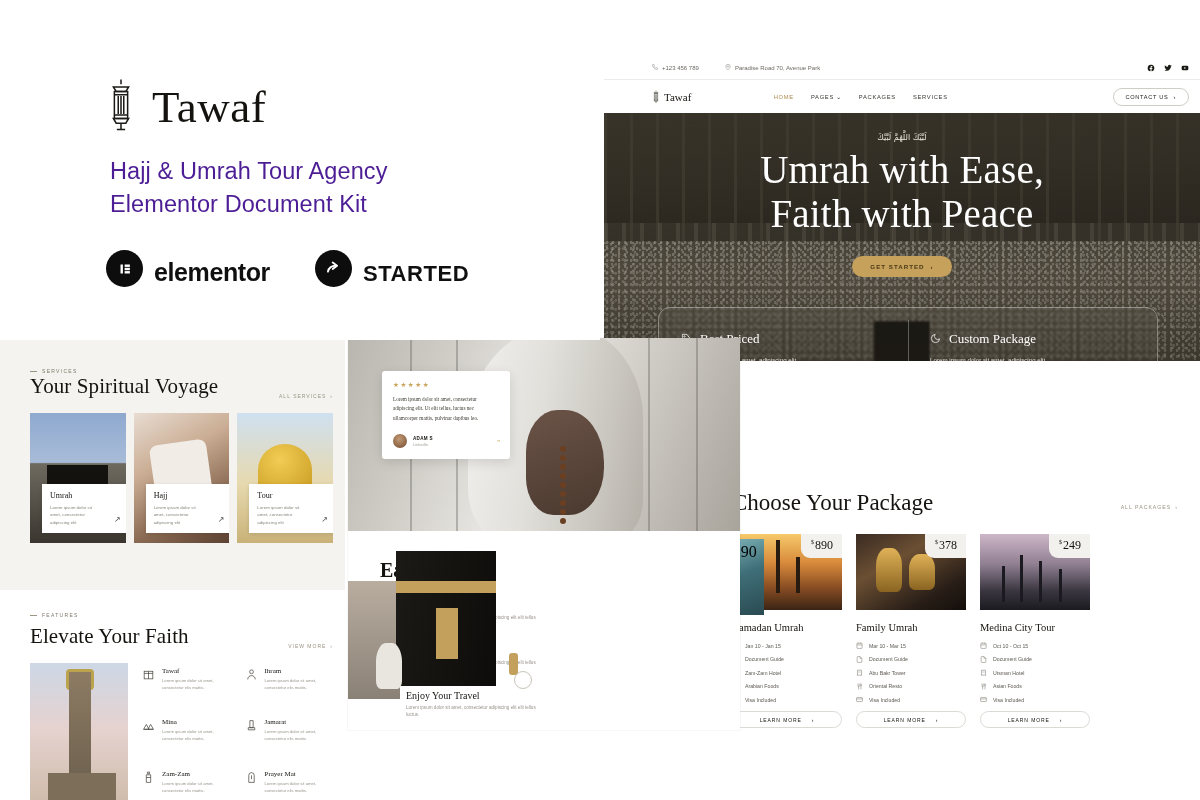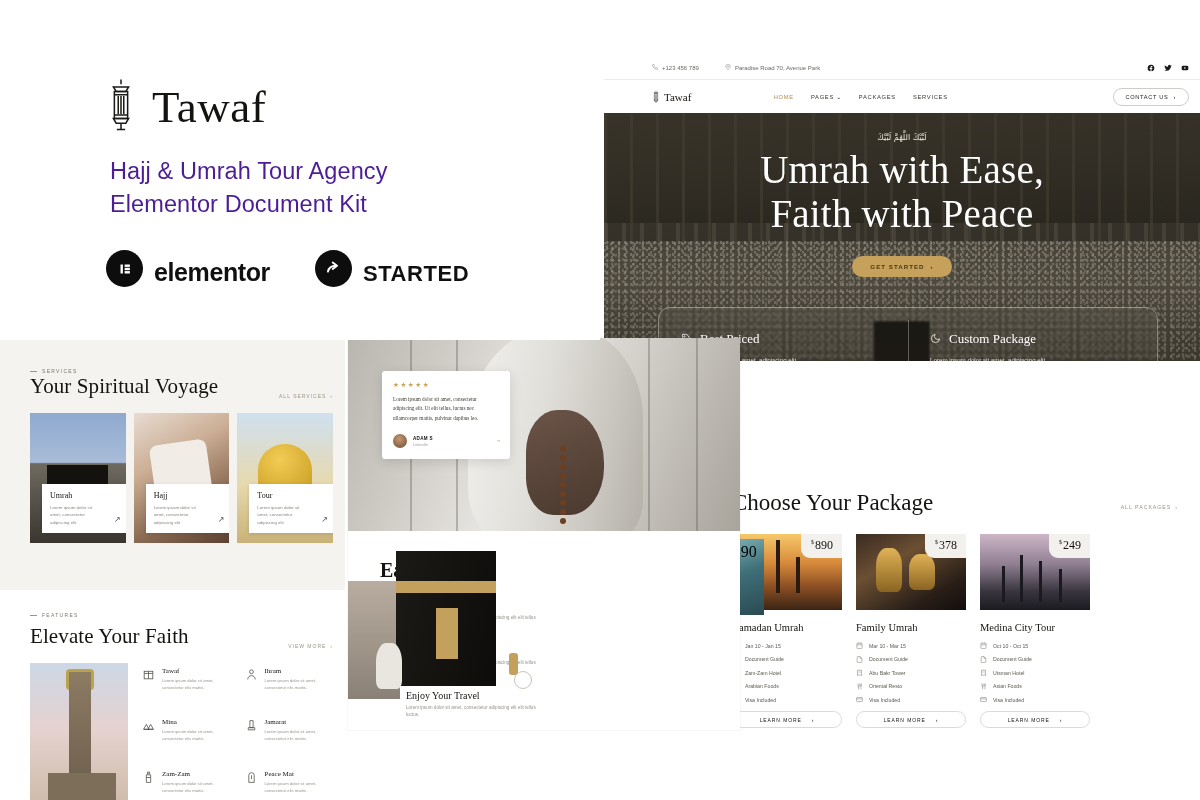--- a/index.html
+++ b/index.html
@@ -568,21 +568,21 @@
               <div class="t serif">Zam-Zam</div>
               <div class="d">Lorem ipsum dolor sit amet, consectetur elis mattis.</div>
             </div>
         </div>
         <div class="feat-item">
           <span class="ic"><svg width="13" height="13" viewBox="0 0 24 24" fill="none" stroke="currentColor" stroke-width="1.4">
                 <path d="M7 21V8a5 5 0 0 1 10 0v13z"></path>
                 <path d="M12 8v7"></path>
               </svg></span>
           <div>
-              <div class="t serif">Peace Mat</div>
+              <div class="t serif">Prayer Mat</div>
               <div class="d">Lorem ipsum dolor sit amet, consectetur elis mattis.</div>
             </div>
         </div>
 
       </div>
     </div>
   </div>
 </div>
 
 <div id="center">

